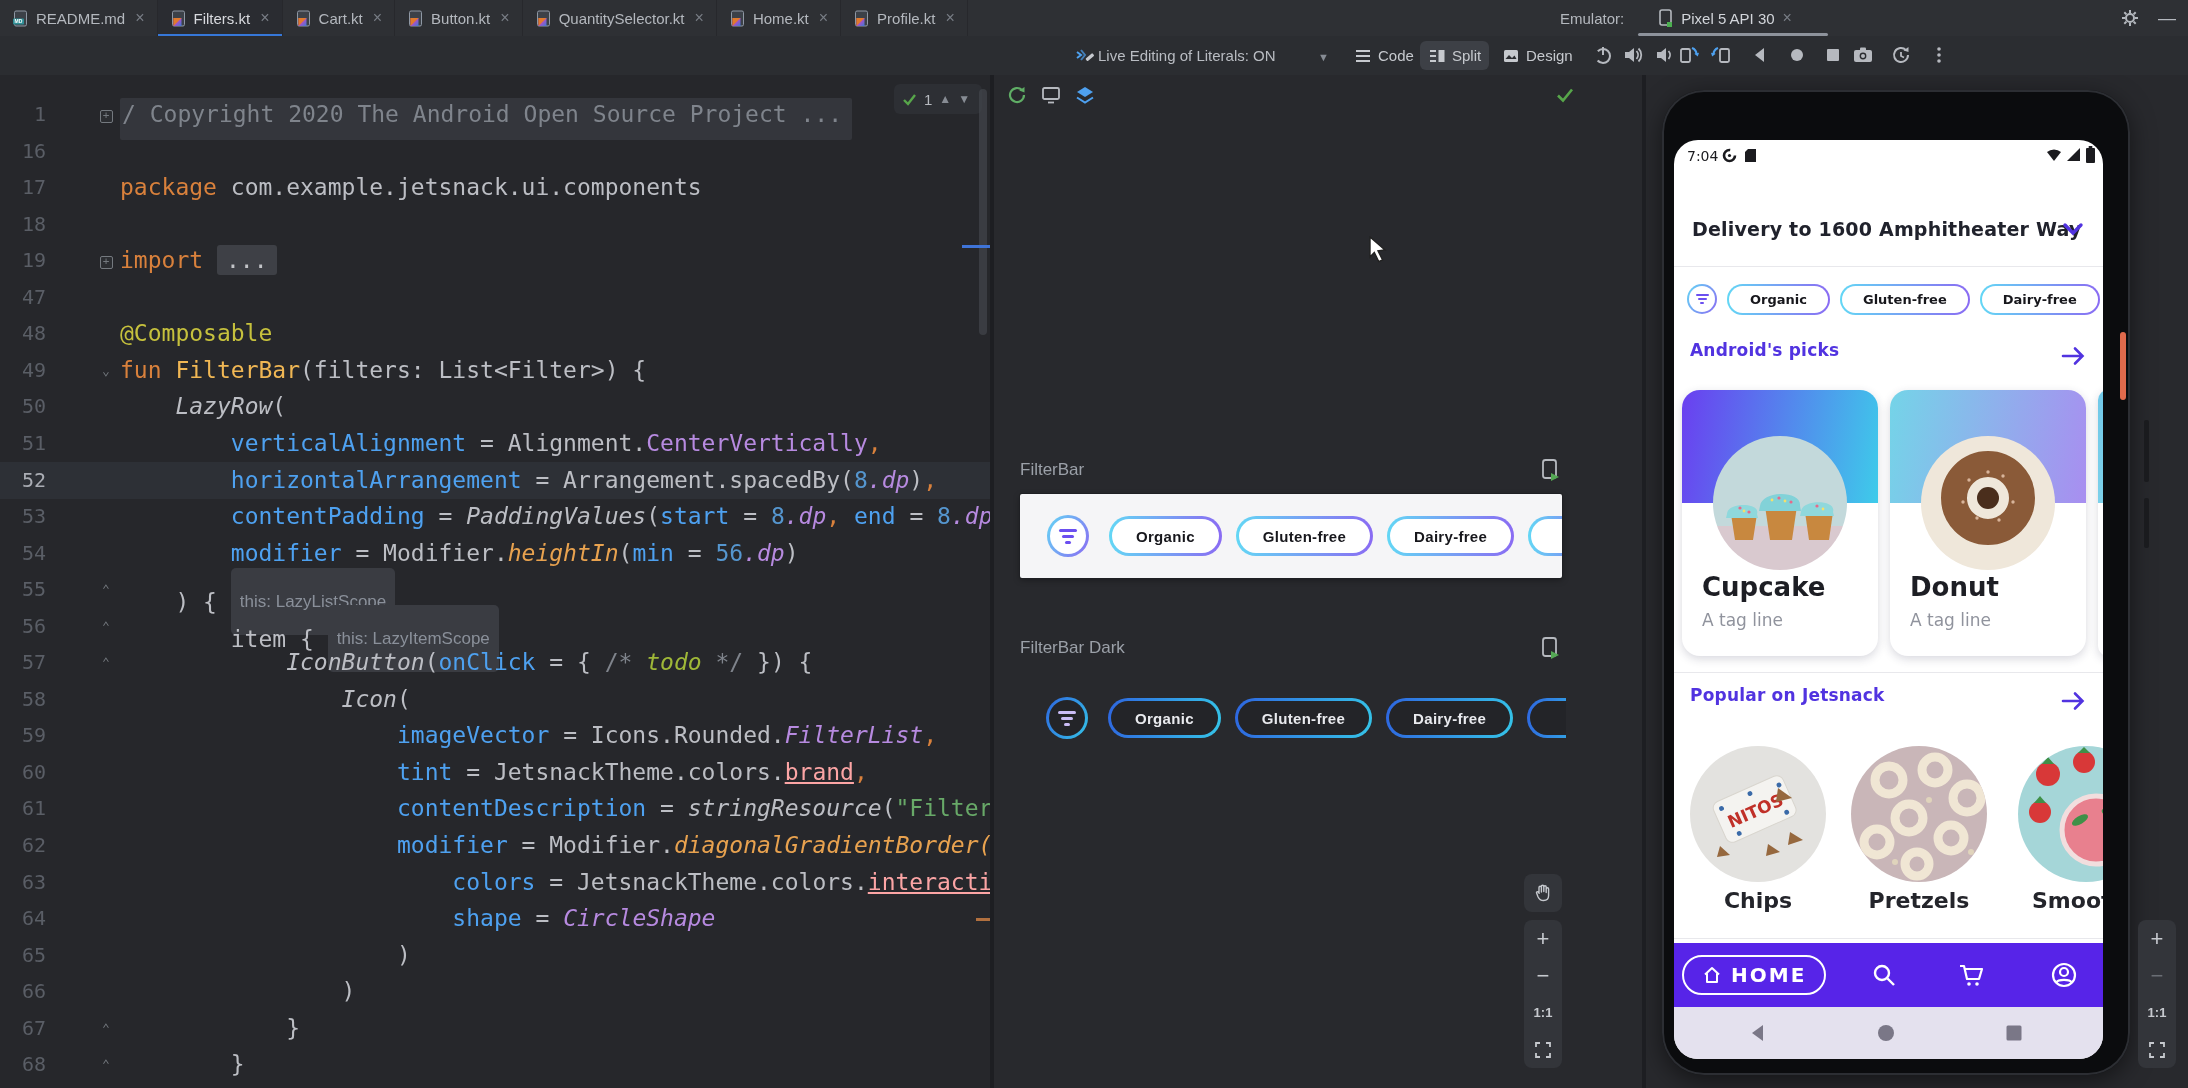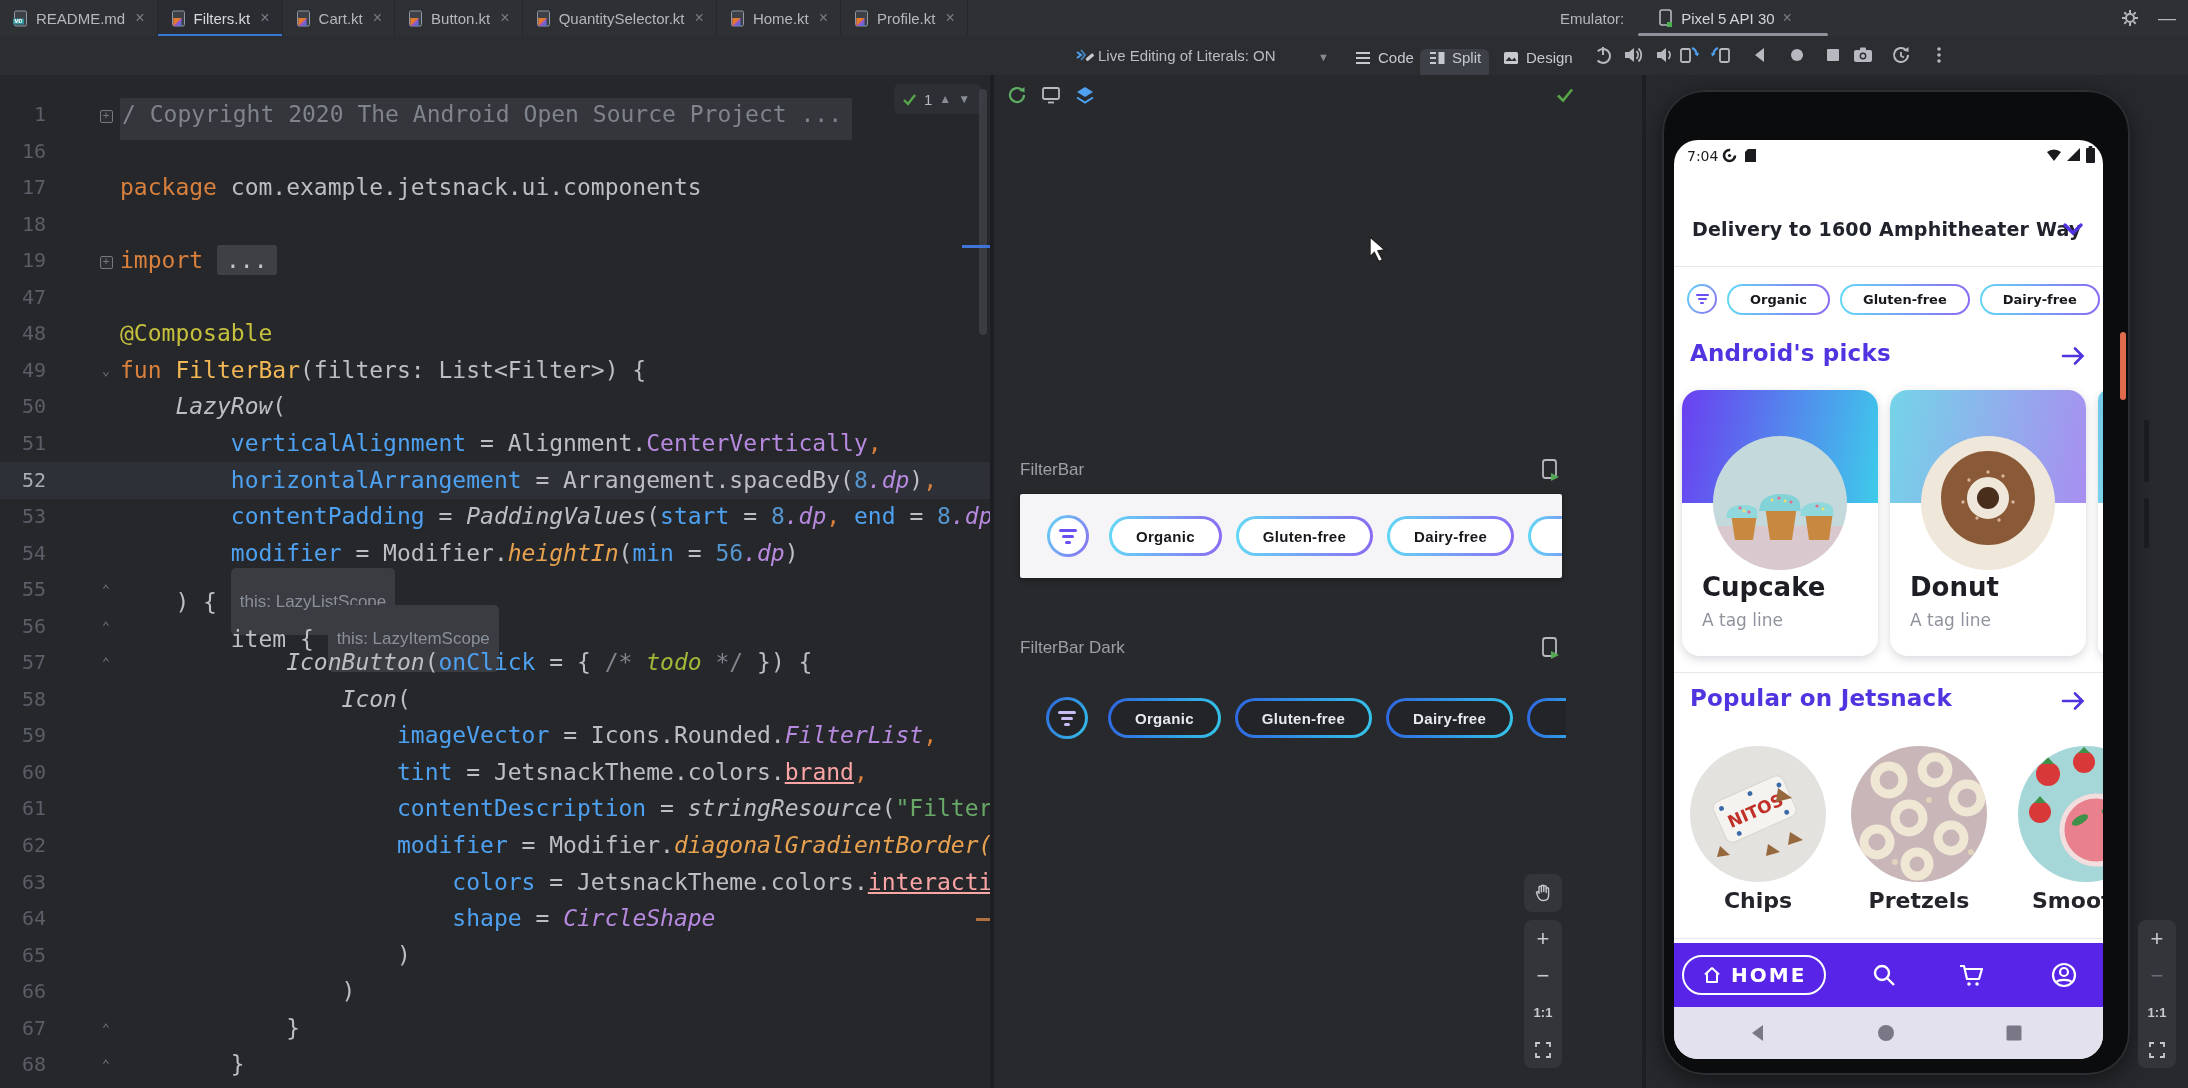--- a/index.html
+++ b/index.html
@@ -19,21 +19,21 @@
   
   #emu-head{position:absolute;top:0;height:36px;left:1560px;display:flex;align-items:center;color:#b4b8be;font-size:15px;}
   #device-tab{display:flex;align-items:center;gap:8px;margin-left:28px;color:#d2d5da;position:relative;height:36px;padding:0 6px;}
   #device-tab .under{position:absolute;left:-14px;right:-30px;bottom:0;height:3px;background:#8d929b;border-radius:2px;}
   #win-gear{left:2120px;top:8px;}
   #win-min{left:2158px;top:8px;color:#b4b8be;font-size:18px;}
 
   
   #toolbar2{position:absolute;left:0;top:36px;width:2188px;height:39px;background:#2b2d31;border-bottom:1px solid #202125;}
   .tb-label{position:absolute;top:11px;color:#b9bcc2;font-size:15px;white-space:nowrap;}
-  .mode-btn{position:absolute;top:13px;height:29px;display:flex;gap:6px;color:#c6c9ce;font-size:15px;padding:0 8px;border-radius:6px;}
+  .mode-btn{position:absolute;top:5px;height:29px;display:flex;align-items:center;gap:6px;color:#c6c9ce;font-size:15px;padding:0 8px;border-radius:6px;}
   .mode-btn.active{background:#3d4046;}
   .tbico{position:absolute;top:8px;width:22px;height:22px;}
 
   
   #editor{position:absolute;left:0;top:75px;width:990px;height:1013px;background:#26272b;overflow:hidden;}
   .codeline{position:absolute;left:0;width:990px;height:37px;white-space:pre;}
   .codeline.cur{background:#2d3036;}
   .codeline .ln{position:absolute;left:0;top:0;width:46px;text-align:right;color:#5a5e66;
       font:20px/37px "DejaVu Sans Mono",monospace;}
   .codeline.cur .ln{color:#aaadb4;}
@@ -103,21 +103,21 @@
   .hdiv{position:absolute;left:0;width:429px;height:1px;background:#e8e8ec;}
   #ph-filterbar{position:absolute;left:13px;top:140px;width:416px;height:38px;display:flex;align-items:center;gap:10px;overflow:hidden;}
   .ph-filter-circ{flex:0 0 auto;width:30px;height:30px;border-radius:50%;border:2px solid transparent;box-sizing:border-box;
          display:flex;flex-direction:column;align-items:center;justify-content:center;gap:2px;
          background:linear-gradient(#fff,#fff) padding-box,linear-gradient(120deg,#63d7f5,#8a6bf3) border-box;}
   .ph-filter-circ i{display:block;height:2px;border-radius:2px;background:#6b4ff0;}
   .ph-filter-circ i:nth-child(1){width:13px;}.ph-filter-circ i:nth-child(2){width:9px;}.ph-filter-circ i:nth-child(3){width:4px;}
   .chipP{flex:0 0 auto;height:31px;border-radius:16px;display:flex;align-items:center;justify-content:center;
          padding:0 21px;font-weight:bold;font-size:13px;color:#17171c;border:2px solid transparent;box-sizing:border-box;
          background:linear-gradient(#fff,#fff) padding-box,linear-gradient(90deg,#63d7f5,#8a6bf3) border-box;}
-  .sec-head{position:absolute;left:16px;font-size:23px;font-weight:bold;color:#5133e0;letter-spacing:.2px;}
+  .sec-head{position:absolute;left:16px;font-size:17px;font-weight:bold;color:#5133e0;letter-spacing:.2px;}
   .sec-arrow{position:absolute;left:386px;width:26px;height:26px;}
   .snackcard{position:absolute;top:250px;width:196px;height:266px;background:#fff;border-radius:18px;
              box-shadow:0 3px 10px rgba(40,40,70,.18);overflow:hidden;}
   .card-grad{position:absolute;left:0;top:0;width:196px;height:113px;}
   .card-img{position:absolute;left:31px;top:46px;width:134px;height:134px;border-radius:50%;overflow:hidden;}
   .card-title{position:absolute;left:20px;top:182px;font-size:26px;font-weight:bold;color:#1d1e24;}
   .card-tag{position:absolute;left:20px;top:220px;font-size:17px;color:#90939d;}
   .pop-circ{position:absolute;top:606px;width:136px;height:136px;border-radius:50%;overflow:hidden;}
   .pop-label{position:absolute;top:748px;width:136px;text-align:center;font-size:22px;font-weight:bold;color:#24252b;}
   #ph-nav{position:absolute;left:0;top:803px;width:429px;height:64px;background:#5724e8;}

